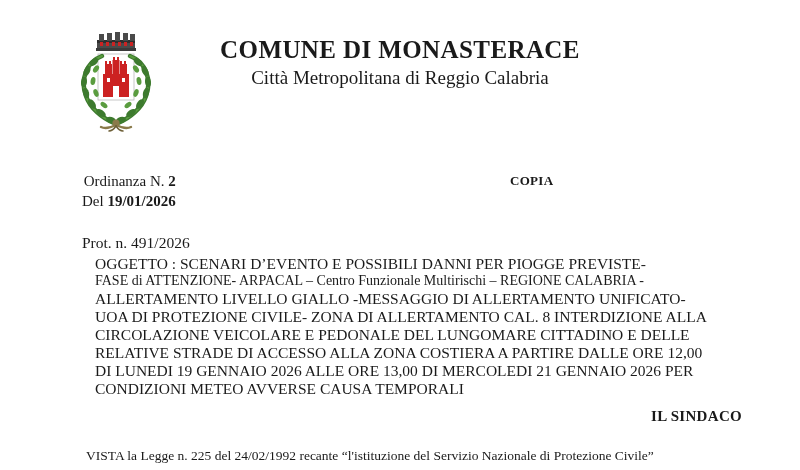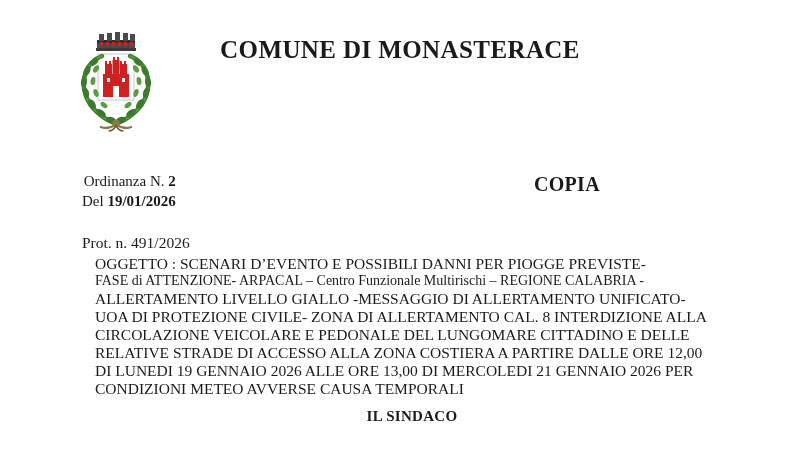--- a/index.html
+++ b/index.html
@@ -75,23 +75,23 @@
     position: absolute;
     left: 0;
     top: 0;
     font-size: 15px;
     line-height: 1.35;
   }
   .meta-left div { white-space: nowrap; text-align: right; }
   .meta-left b { font-weight: bold; }
   .copia {
     position: absolute;
-    left: 452px;
+    left: 428px;
     top: 2px;
-    font-size: 20px;
+    font-size: 13px;
     font-weight: bold;
     letter-spacing: 0.3px;
   }
 
   
   .body-block {
     position: absolute;
     left: 82px;
     top: 234px;
     width: 660px;
@@ -113,21 +113,21 @@
   }
   .oggetto .smallcase {
     font-size: 14px;
   }
 
   .il-sindaco {
     position: absolute;
     left: 82px;
     top: 408px;
     width: 660px;
-    text-align: center;
+    text-align: right;
     font-size: 15px;
     font-weight: bold;
     letter-spacing: 0.3px;
   }
 
   .vista-line {
     position: absolute;
     left: 86px;
     top: 448px;
     width: 700px;
@@ -220,20 +220,21 @@
         <circle cx="44" cy="95" r="3.6" fill="#8a7a4a"></circle>
         <path d="M44 97 C38 100, 33 101, 29 99" stroke="#8a7a4a" stroke-width="2.4" fill="none" stroke-linecap="round"></path>
         <path d="M44 97 C50 100, 55 101, 59 99" stroke="#8a7a4a" stroke-width="2.4" fill="none" stroke-linecap="round"></path>
         <path d="M44 98 C42 101, 40 103, 37 103" stroke="#6e6038" stroke-width="1.6" fill="none" stroke-linecap="round"></path>
         <path d="M44 98 C46 101, 48 103, 51 103" stroke="#6e6038" stroke-width="1.6" fill="none" stroke-linecap="round"></path>
       </svg>
     </div>
 
     <div class="letterhead-text">
       <div class="comune-title">COMUNE DI MONASTERACE</div>
+      <div class="comune-subtitle">Città Metropolitana di Reggio Calabria</div>
     </div>
   </div>
 
   <div class="meta-row">
     <div class="meta-left">
       <div><span>Ordinanza N. </span><b>2</b></div>
       <div><span>Del </span><b>19/01/2026</b></div>
     </div>
     <div class="copia">COPIA</div>
   </div>
@@ -247,14 +248,15 @@
       <span class="ln">UOA DI PROTEZIONE CIVILE- ZONA DI ALLERTAMENTO CAL. 8 INTERDIZIONE ALLA</span>
       <span class="ln">CIRCOLAZIONE VEICOLARE  E PEDONALE  DEL LUNGOMARE CITTADINO E DELLE</span>
       <span class="ln">RELATIVE STRADE DI ACCESSO ALLA ZONA COSTIERA A PARTIRE DALLE ORE 12,00</span>
       <span class="ln">DI LUNEDI 19 GENNAIO 2026 ALLE ORE 13,00 DI MERCOLEDI 21 GENNAIO 2026 PER</span>
       <span class="ln">CONDIZIONI METEO AVVERSE CAUSA TEMPORALI</span>
     </div>
   </div>
 
   <div class="il-sindaco">IL SINDACO</div>
 
+  <div class="vista-line">VISTA la Legge n. 225 del 24/02/1992 recante “l'istituzione del Servizio Nazionale di Protezione Civile”</div>
 
 </div>
 
 </body></html>

